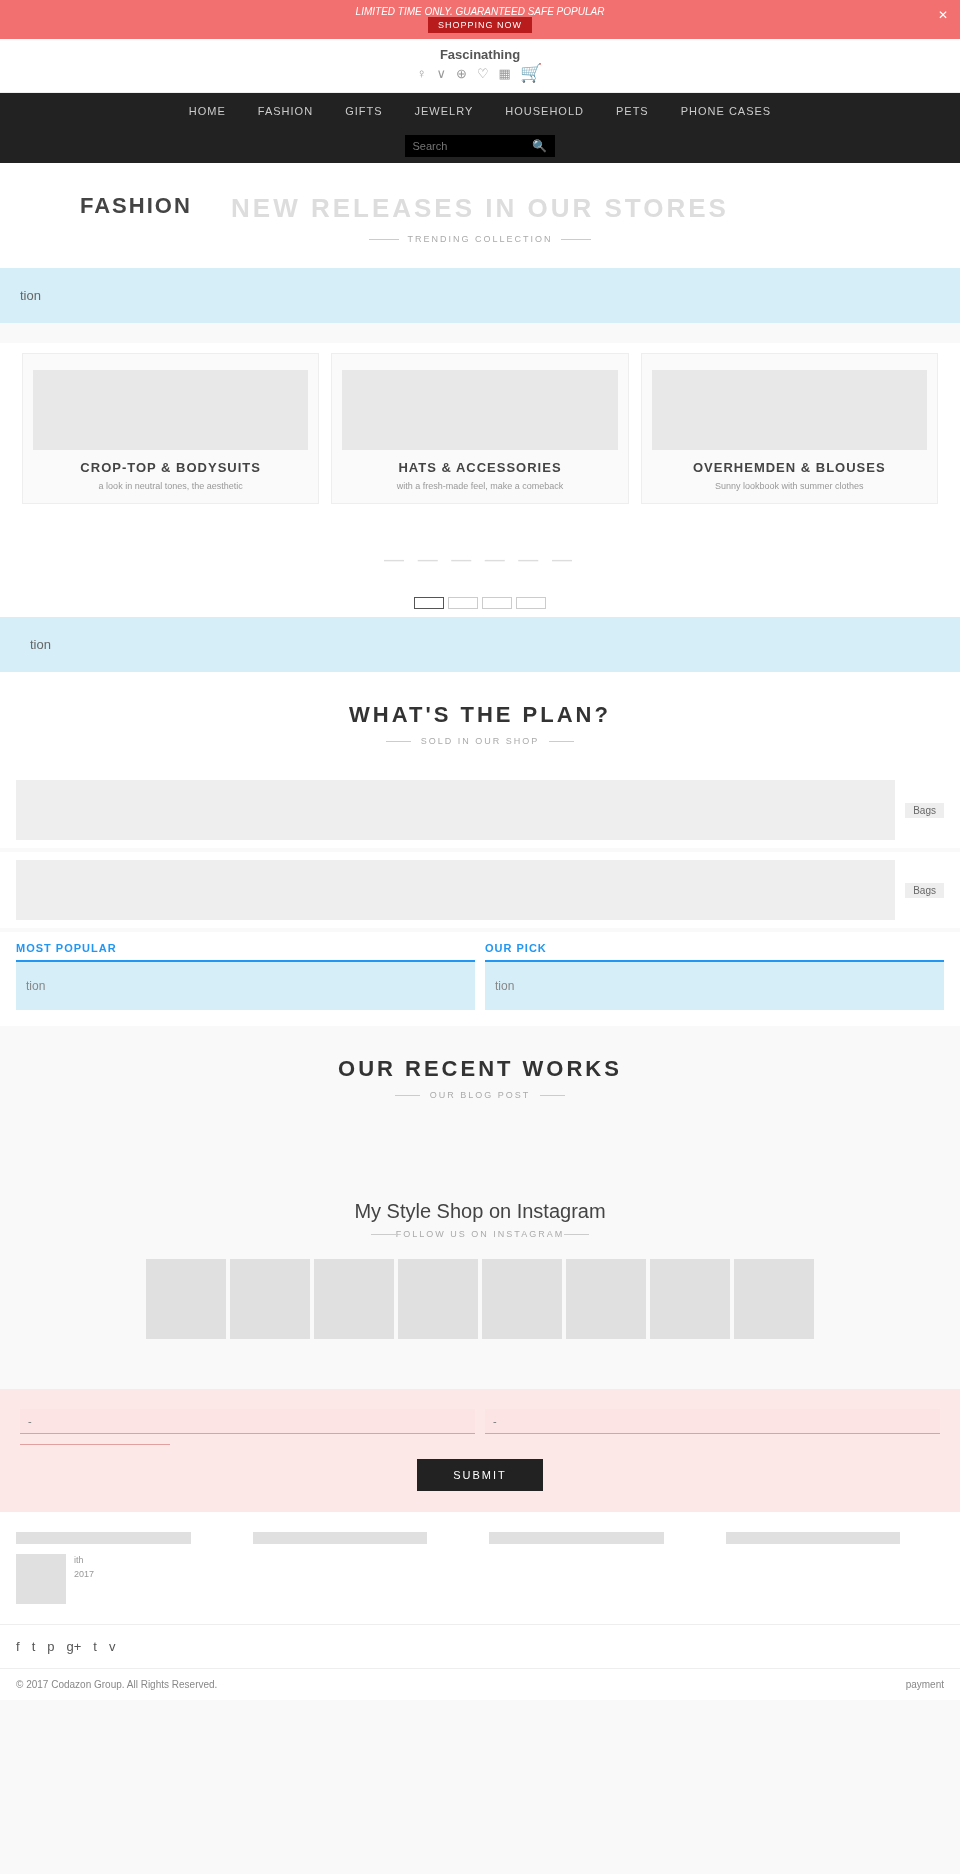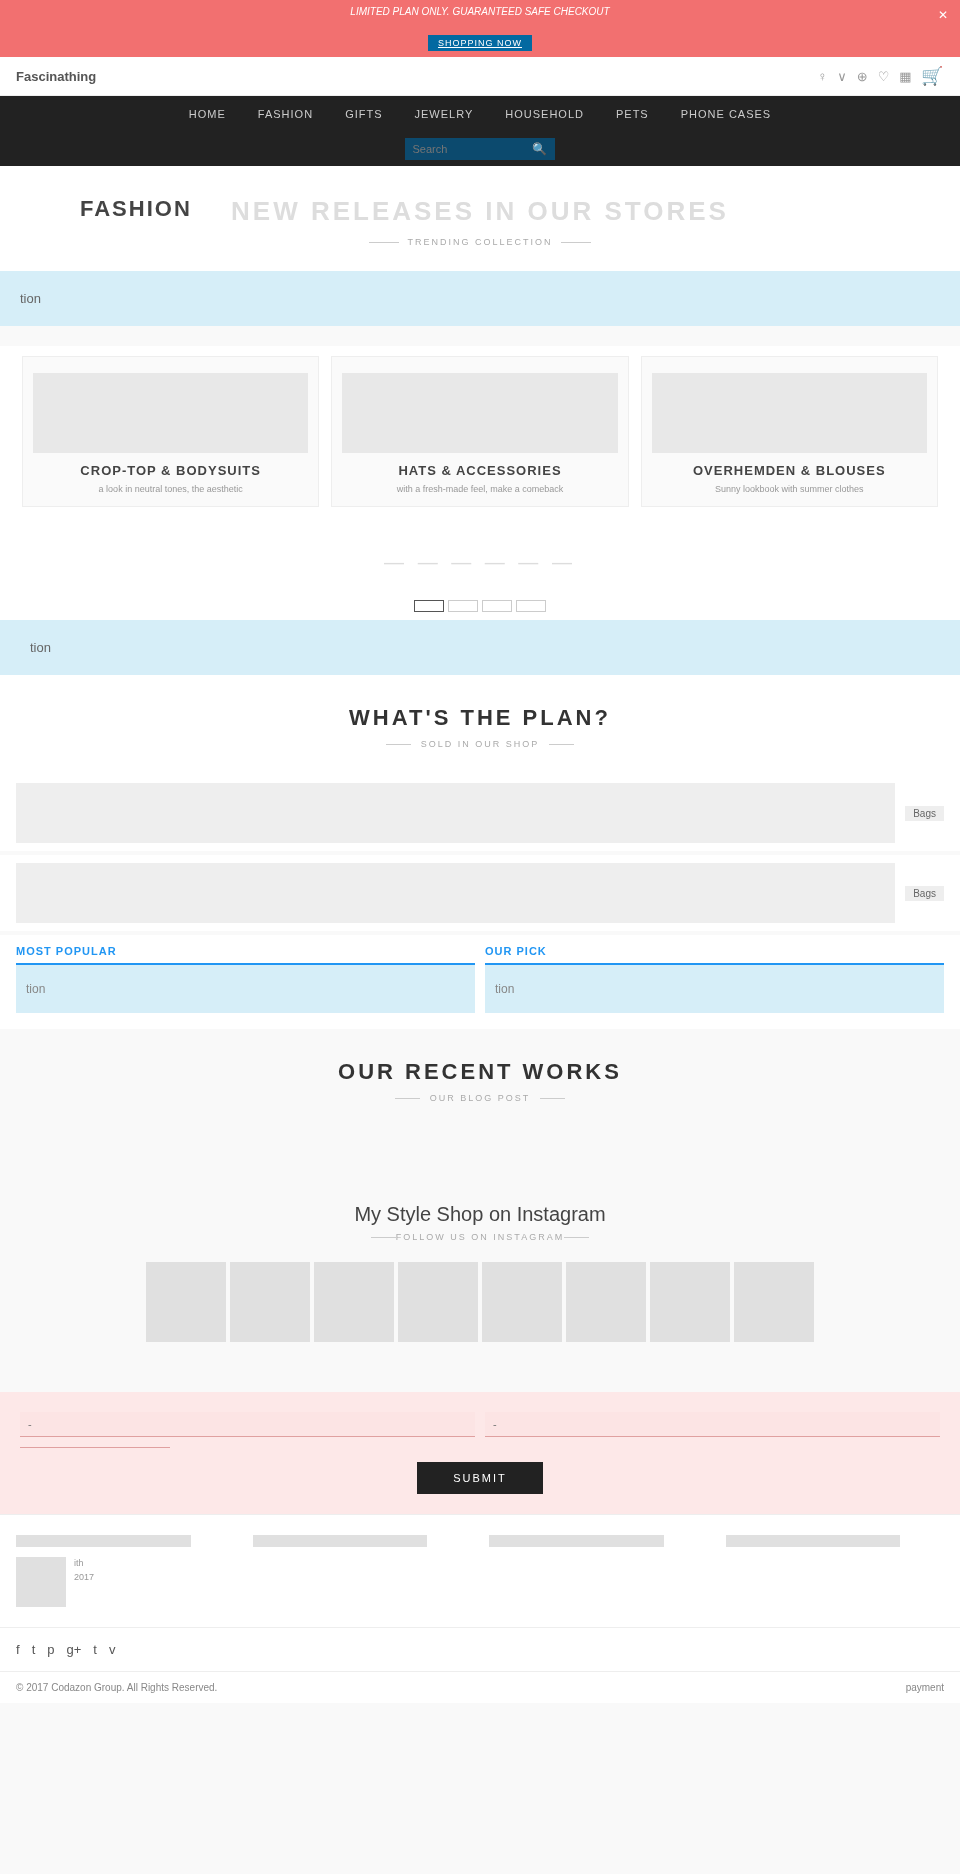--- a/index.html
+++ b/index.html
@@ -19,46 +19,46 @@
       letter-spacing: 1px;
       font-style: italic;
     }
     .promo-subtitle {
       color: #fff;
       font-size: 10px;
       font-style: italic;
     }
     .promo-btn {
       display: inline-block;
-      background: #0369a1;
+      background: #b91c1c;
       color: #fff;
       font-size: 9px;
       padding: 3px 10px;
-      margin-top: 18px;
+      margin-top: 0;
       cursor: pointer;
       letter-spacing: 1px;
-      text-decoration: underline;
     }
     .promo-close {
       position: absolute;
       right: 12px;
       top: 8px;
       color: #fff;
       cursor: pointer;
       font-size: 12px;
     }
 
     
     .top-bar {
       background: #fff;
       display: flex;
       justify-content: space-between;
       align-items: center;
       padding: 8px 16px;
       border-bottom: 1px solid #eee;
+      flex-direction: column;
     }
     .top-bar-left {
       font-size: 13px;
       font-weight: bold;
       color: #555;
     }
     .top-bar-right {
       display: flex;
       align-items: center;
       gap: 10px;
@@ -93,21 +93,21 @@
       color: #ccc;
       padding: 12px 16px;
       font-size: 11px;
       letter-spacing: 1px;
       cursor: pointer;
       text-transform: uppercase;
     }
     .nav-search {
       display: flex;
       align-items: center;
-      background: #0c4a6e;
+      background: #000000;
       padding: 4px 8px;
       margin: 6px 0;
     }
     .nav-search input {
       background: transparent;
       border: none;
       color: #ccc;
       font-size: 11px;
       outline: none;
       width: 120px;
@@ -494,21 +494,21 @@
     }
     .payment-text {
       font-size: 10px;
       color: #888;
     }
   </style>
 </head>
 <body>
 
 <div class="promo-banner">
-  <div class="promo-subtitle">LIMITED PLAN ONLY. GUARANTEED SAFE CHECKOUT</div>
+  <div class="promo-subtitle">LIMITED TIME ONLY. GUARANTEED SAFE POPULAR</div>
   <div class="promo-btn">SHOPPING NOW</div>
   <div class="promo-close">✕</div>
 </div>
 
 <div class="top-bar">
   <div class="top-bar-left">Fascinathing</div>
   <div class="top-bar-right">
     <span class="top-bar-icon">♀</span>
     <span class="top-bar-icon">∨</span>
     <span class="top-bar-icon">⊕</span>

